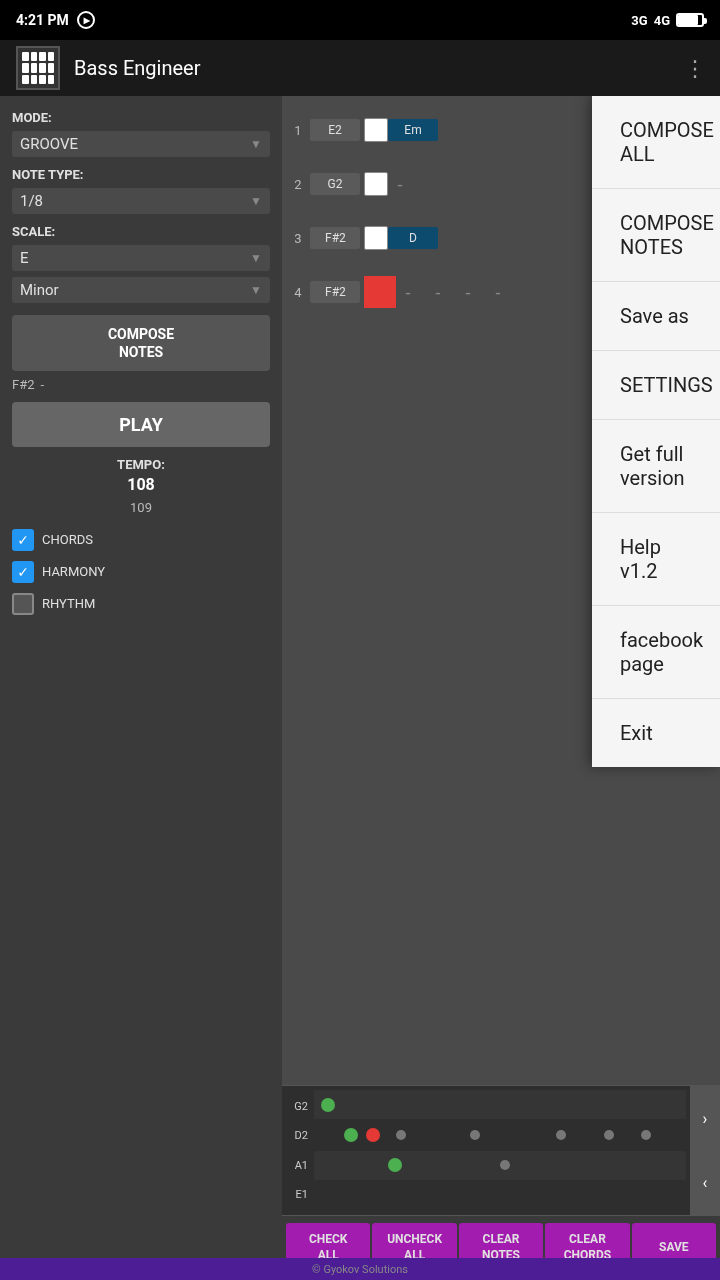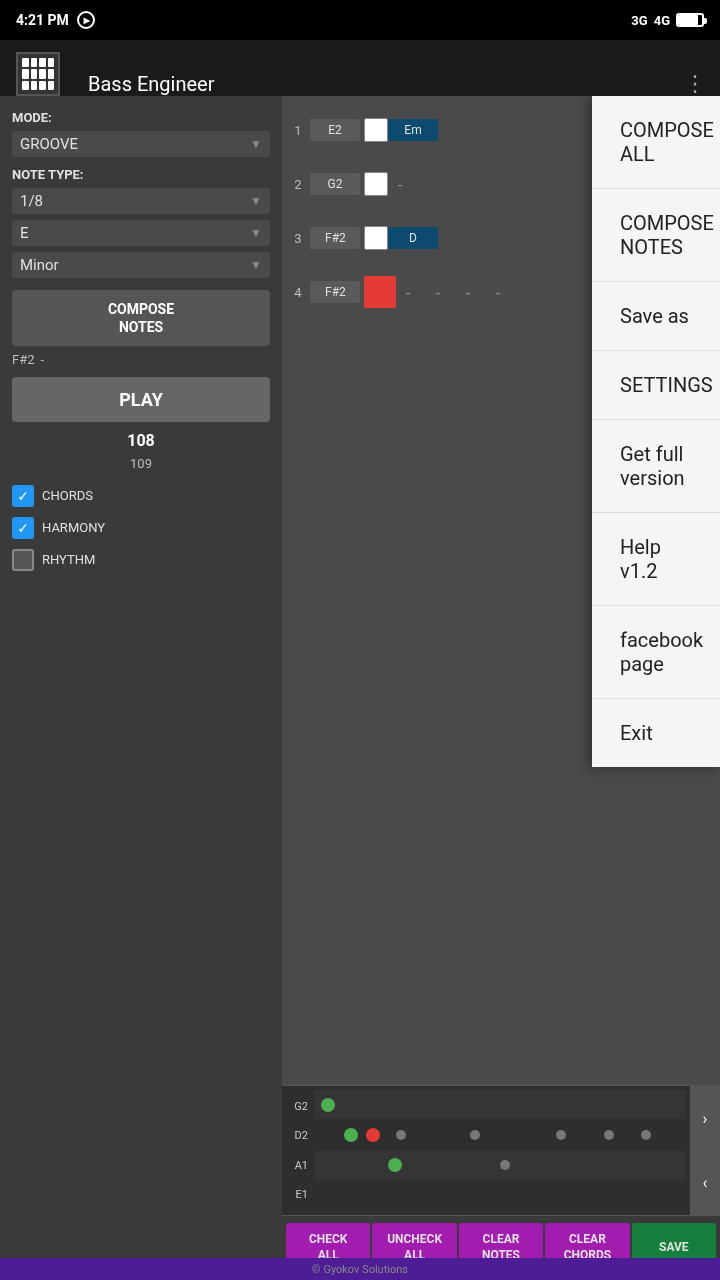--- a/index.html
+++ b/index.html
@@ -30,23 +30,23 @@
     .play-btn::after { content: '▶'; font-size: 8px; margin-left: 2px; }
     .battery { width: 28px; height: 14px; border: 2px solid #fff; border-radius: 3px; position: relative; }
     .battery::after { content: ''; position: absolute; right: -5px; top: 3px; width: 3px; height: 6px; background: #fff; border-radius: 0 2px 2px 0; }
     .battery-fill { width: 85%; height: 100%; background: #fff; border-radius: 1px; }
 
     
     .app-bar {
       height: 56px;
       background: #1a1a1a;
       display: flex;
-      align-items: flex-end;
+      align-items: center;
       padding: 0 16px;
-      gap: 28px;
+      gap: 14px;
     }
     .app-icon {
       width: 44px;
       height: 44px;
       background: #333;
       border: 2px solid #555;
       display: grid;
       grid-template-columns: repeat(4, 1fr);
       gap: 2px;
       padding: 4px;
@@ -167,21 +167,21 @@
       font-size: 12px;
       font-weight: bold;
       text-align: center;
       display: flex;
       align-items: center;
       justify-content: center;
       border-radius: 3px;
       line-height: 1.3;
       cursor: pointer;
     }
-    .bottom-btn.save-btn { background: #15803d; }
+    .bottom-btn.save-btn { background: #a21caf; }
 
     
     .dropdown-overlay {
       position: absolute;
       top: 0;
       left: 310px;
       right: 0;
       background: #f5f5f5;
       z-index: 100;
       box-shadow: -3px 0 12px rgba(0,0,0,0.4);
@@ -240,39 +240,41 @@
       <span>GROOVE</span>
       <span class="triangle">▼</span>
     </div>
 
     <div class="panel-label">NOTE TYPE:</div>
     <div class="panel-value">
       <span>1/8</span>
       <span class="triangle">▼</span>
     </div>
 
+    <div class="panel-label">SCALE:</div>
     <div class="panel-value">
       <span>E</span>
       <span class="triangle">▼</span>
     </div>
     <div class="panel-value">
       <span>Minor</span>
       <span class="triangle">▼</span>
     </div>
 
     <div class="compose-notes-btn">COMPOSE<br>NOTES</div>
 
     <div class="f2-row">
       <span>F#2</span>
       <span>-</span>
     </div>
 
     <div class="play-button">PLAY</div>
 
     <div class="tempo-block">
+      <div class="panel-label">TEMPO:</div>
       <div class="tempo-values">
         <div class="tempo-current">108</div>
         <div>109</div>
       </div>
     </div>
 
     <div class="checkbox-row">
       <div class="cb">✓</div>
       <span>CHORDS</span>
     </div>

